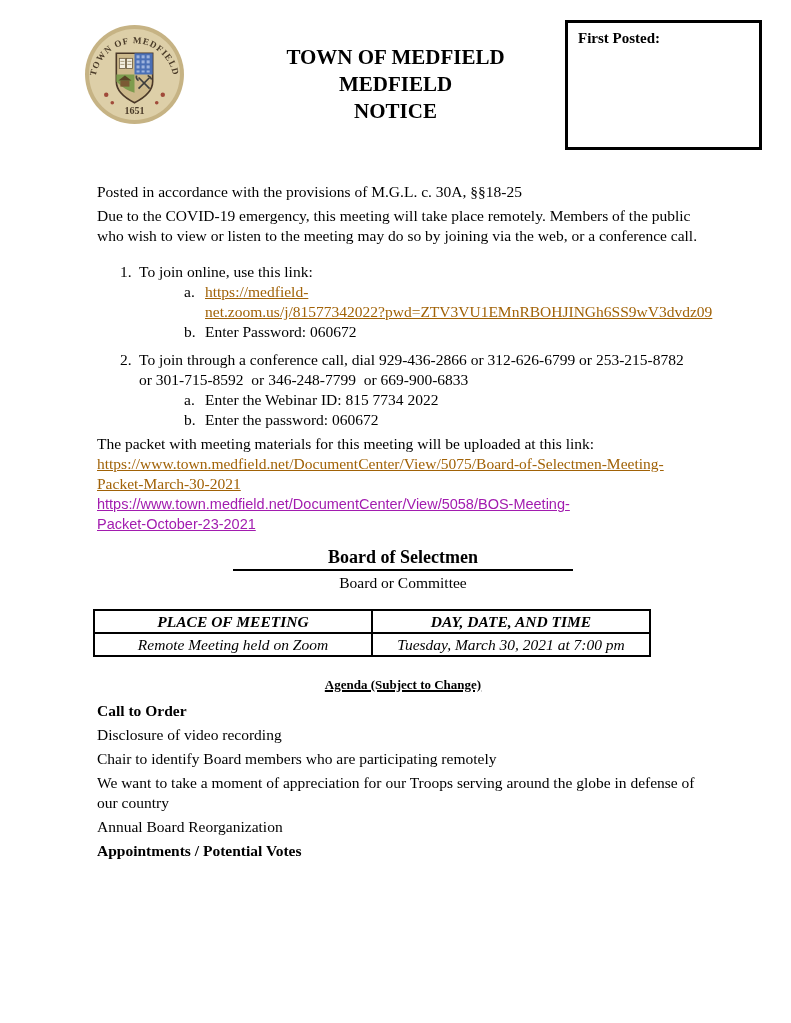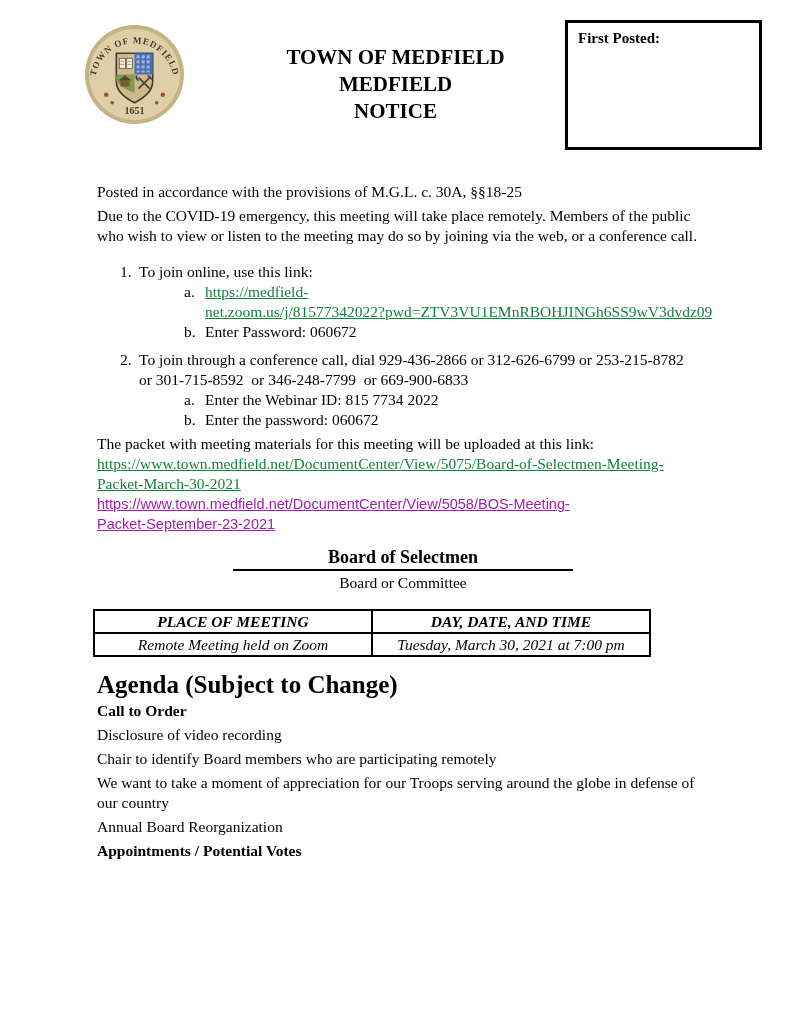--- a/index.html
+++ b/index.html
@@ -31,43 +31,43 @@
   .mt8  { margin-top:8px; }  .mt6  { margin-top:6px; }  .mt18 { margin-top:18px; }
   .mt68 { margin-top:68px; }
   .bold { font-weight:bold; }
   
   .num-row { display:flex; }
   .num-marker { flex:0 0 19px; margin-left:27px; }
   .sub-row { display:flex; }
   .sub-marker { flex:0 0 21px; margin-left:91px; }
   .sub-text { flex:1 1 auto; }
   
-  a.link-serif { color:#15803d; }
+  a.link-serif { color:#a16207; }
   a.link-sans  {
     color:#a21caf; text-decoration:underline;
     font-family:"Liberation Sans", sans-serif; font-size:14.5px;
   }
   
   .board-heading-wrap {
     width:340px; margin:12px auto 0; text-align:center;
     border-bottom:2px solid #000; padding-bottom:1px;
     font-size:18px; font-weight:bold; line-height:22px;
   }
   .board-caption { text-align:center; font-weight:normal; margin-top:2px; }
   
   table.meeting { width:558px; border-collapse:collapse; margin-top:16px;font-style:italic; }
   table.meeting td {
     border:2px solid #000; width:50%; text-align:center;
     padding:0 4px; height:21px; font-size:15.5px;
   }
   table.meeting .hdr td { font-weight:bold; }
   
   .agenda-heading {
-    text-align:left; font-size:25px; font-weight:bold; margin-top:16px !important;
-    line-height:24px; text-decoration-thickness:2px;
+    text-align:center; font-size:13px; font-weight:bold; margin-top:16px !important;
+    line-height:24px; text-decoration:underline; text-decoration-thickness:2px;
   }
 </style>
 </head>
 <body>
 
 <div class="page">
 
   <svg class="seal" viewBox="0 0 100 100">
     <circle cx="50" cy="50" r="49" fill="#c6b384"></circle>
     <circle cx="50" cy="50" r="45" fill="#ddcfa8"></circle>
@@ -165,21 +165,21 @@
       <span class="sub-text">Enter the Webinar ID: 815 7734 2022</span>
     </div>
     <div class="sub-row">
       <span class="sub-marker">b.</span>
       <span class="sub-text">Enter the password: 060672</span>
     </div>
 
     <p class="mt6">
       <span class="line">The packet with meeting materials for this meeting will be uploaded at this link:</span><br>
       <a href="#" class="link-serif"><span class="line">https://www.town.medfield.net/DocumentCenter/View/5075/Board-of-Selectmen-Meeting-</span><br><span class="line">Packet-March-30-2021</span></a>
-      <a href="#" class="link-sans"><span class="line">https://www.town.medfield.net/DocumentCenter/View/5058/BOS-Meeting-</span><br><span class="line">Packet-September-23-2021</span></a>
+      <a href="#" class="link-sans"><span class="line">https://www.town.medfield.net/DocumentCenter/View/5058/BOS-Meeting-</span><br><span class="line">Packet-October-23-2021</span></a>
     </p>
 
     <div class="board-heading-wrap">
       <span>Board of Selectmen</span>
     </div>
     <div class="board-caption">Board or Committee</div>
 
     <table class="meeting">
       <tbody>
           <tr class="hdr">

